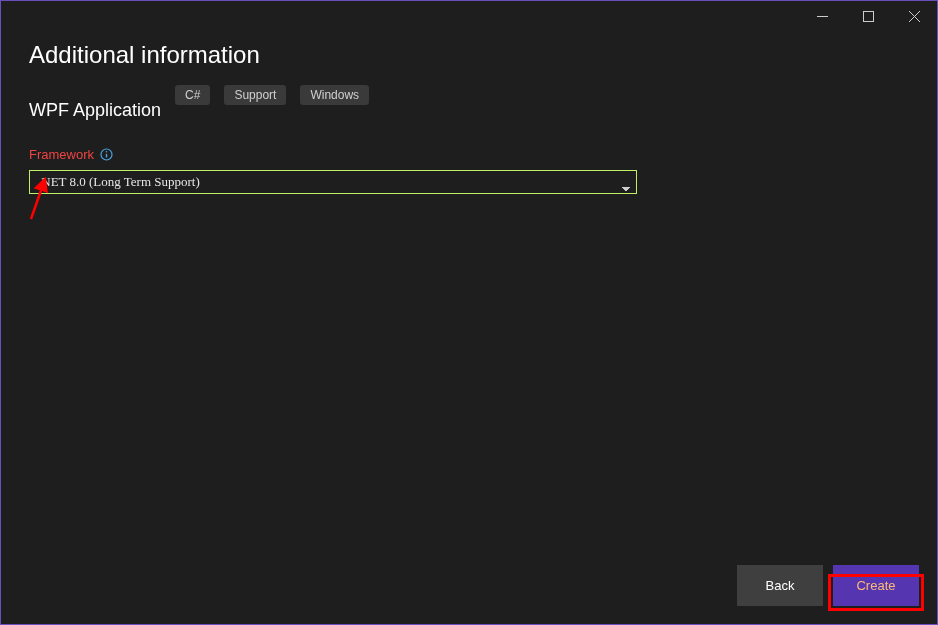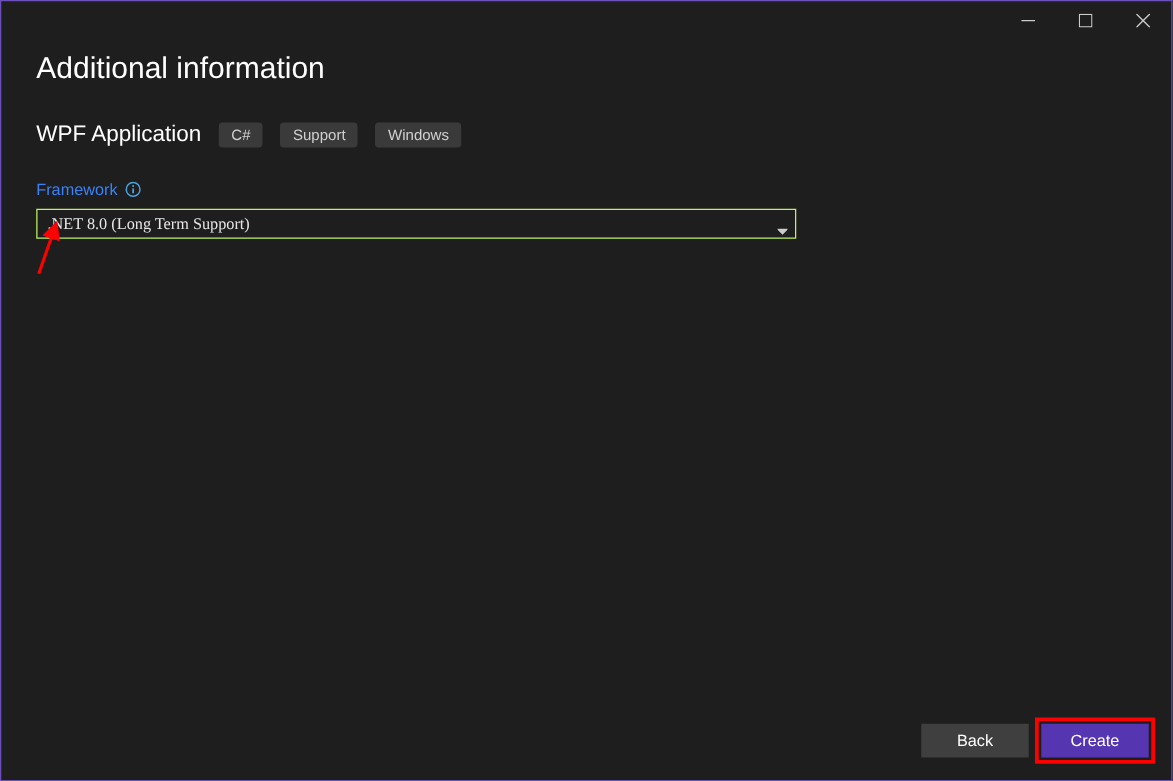--- a/index.html
+++ b/index.html
@@ -36,49 +36,49 @@
       stroke: #cccccc;
       fill: none;
     }
     .content {
       padding: 10px 28px 0 28px;
     }
     .page-title {
       font-size: 24px;
       font-weight: 400;
       color: #ffffff;
-      margin-bottom: 28px;
     }
     .project-row {
       display: flex;
       align-items: center;
       gap: 14px;
       margin-bottom: 26px;
     }
     .project-title {
       font-size: 18px;
       font-weight: 400;
       color: #ffffff;
+      margin-top: 31px;
     }
     .tag {
       background: #3a3a3a;
       color: #d0d0d0;
       font-size: 12px;
       padding: 3px 10px;
       border-radius: 3px;
     }
     .field-label-row {
       display: flex;
       align-items: center;
       gap: 6px;
       margin-bottom: 8px;
     }
     .field-label {
       font-size: 13px;
-      color: #3b82f6;
+      color: #ef4444;
     }
     .info-icon {
       width: 13px;
       height: 13px;
       display: inline-flex;
       align-items: center;
       justify-content: center;
     }
     .info-icon svg {
       stroke: #4ba3e0;
@@ -118,35 +118,35 @@
     }
     .footer {
       position: absolute;
       bottom: 18px;
       right: 18px;
       display: flex;
       gap: 10px;
     }
     .btn {
       width: 86px;
-      height: 27px;
+      height: 41px;
       display: flex;
       align-items: center;
       justify-content: center;
       font-size: 13px;
       cursor: pointer;
       border: none;
     }
     .btn-back {
       background: #3f3f3f;
       color: #ffffff;
     }
     .btn-create {
       background: #5535b0;
-      color: #ffffff;
+      color: #fdba74;
     }
     .highlight-box {
       position: absolute;
       border: 3px solid #ff0000;
       pointer-events: none;
     }
     .highlight-create {
       right: 13px;
       bottom: 13px;
       width: 96px;

